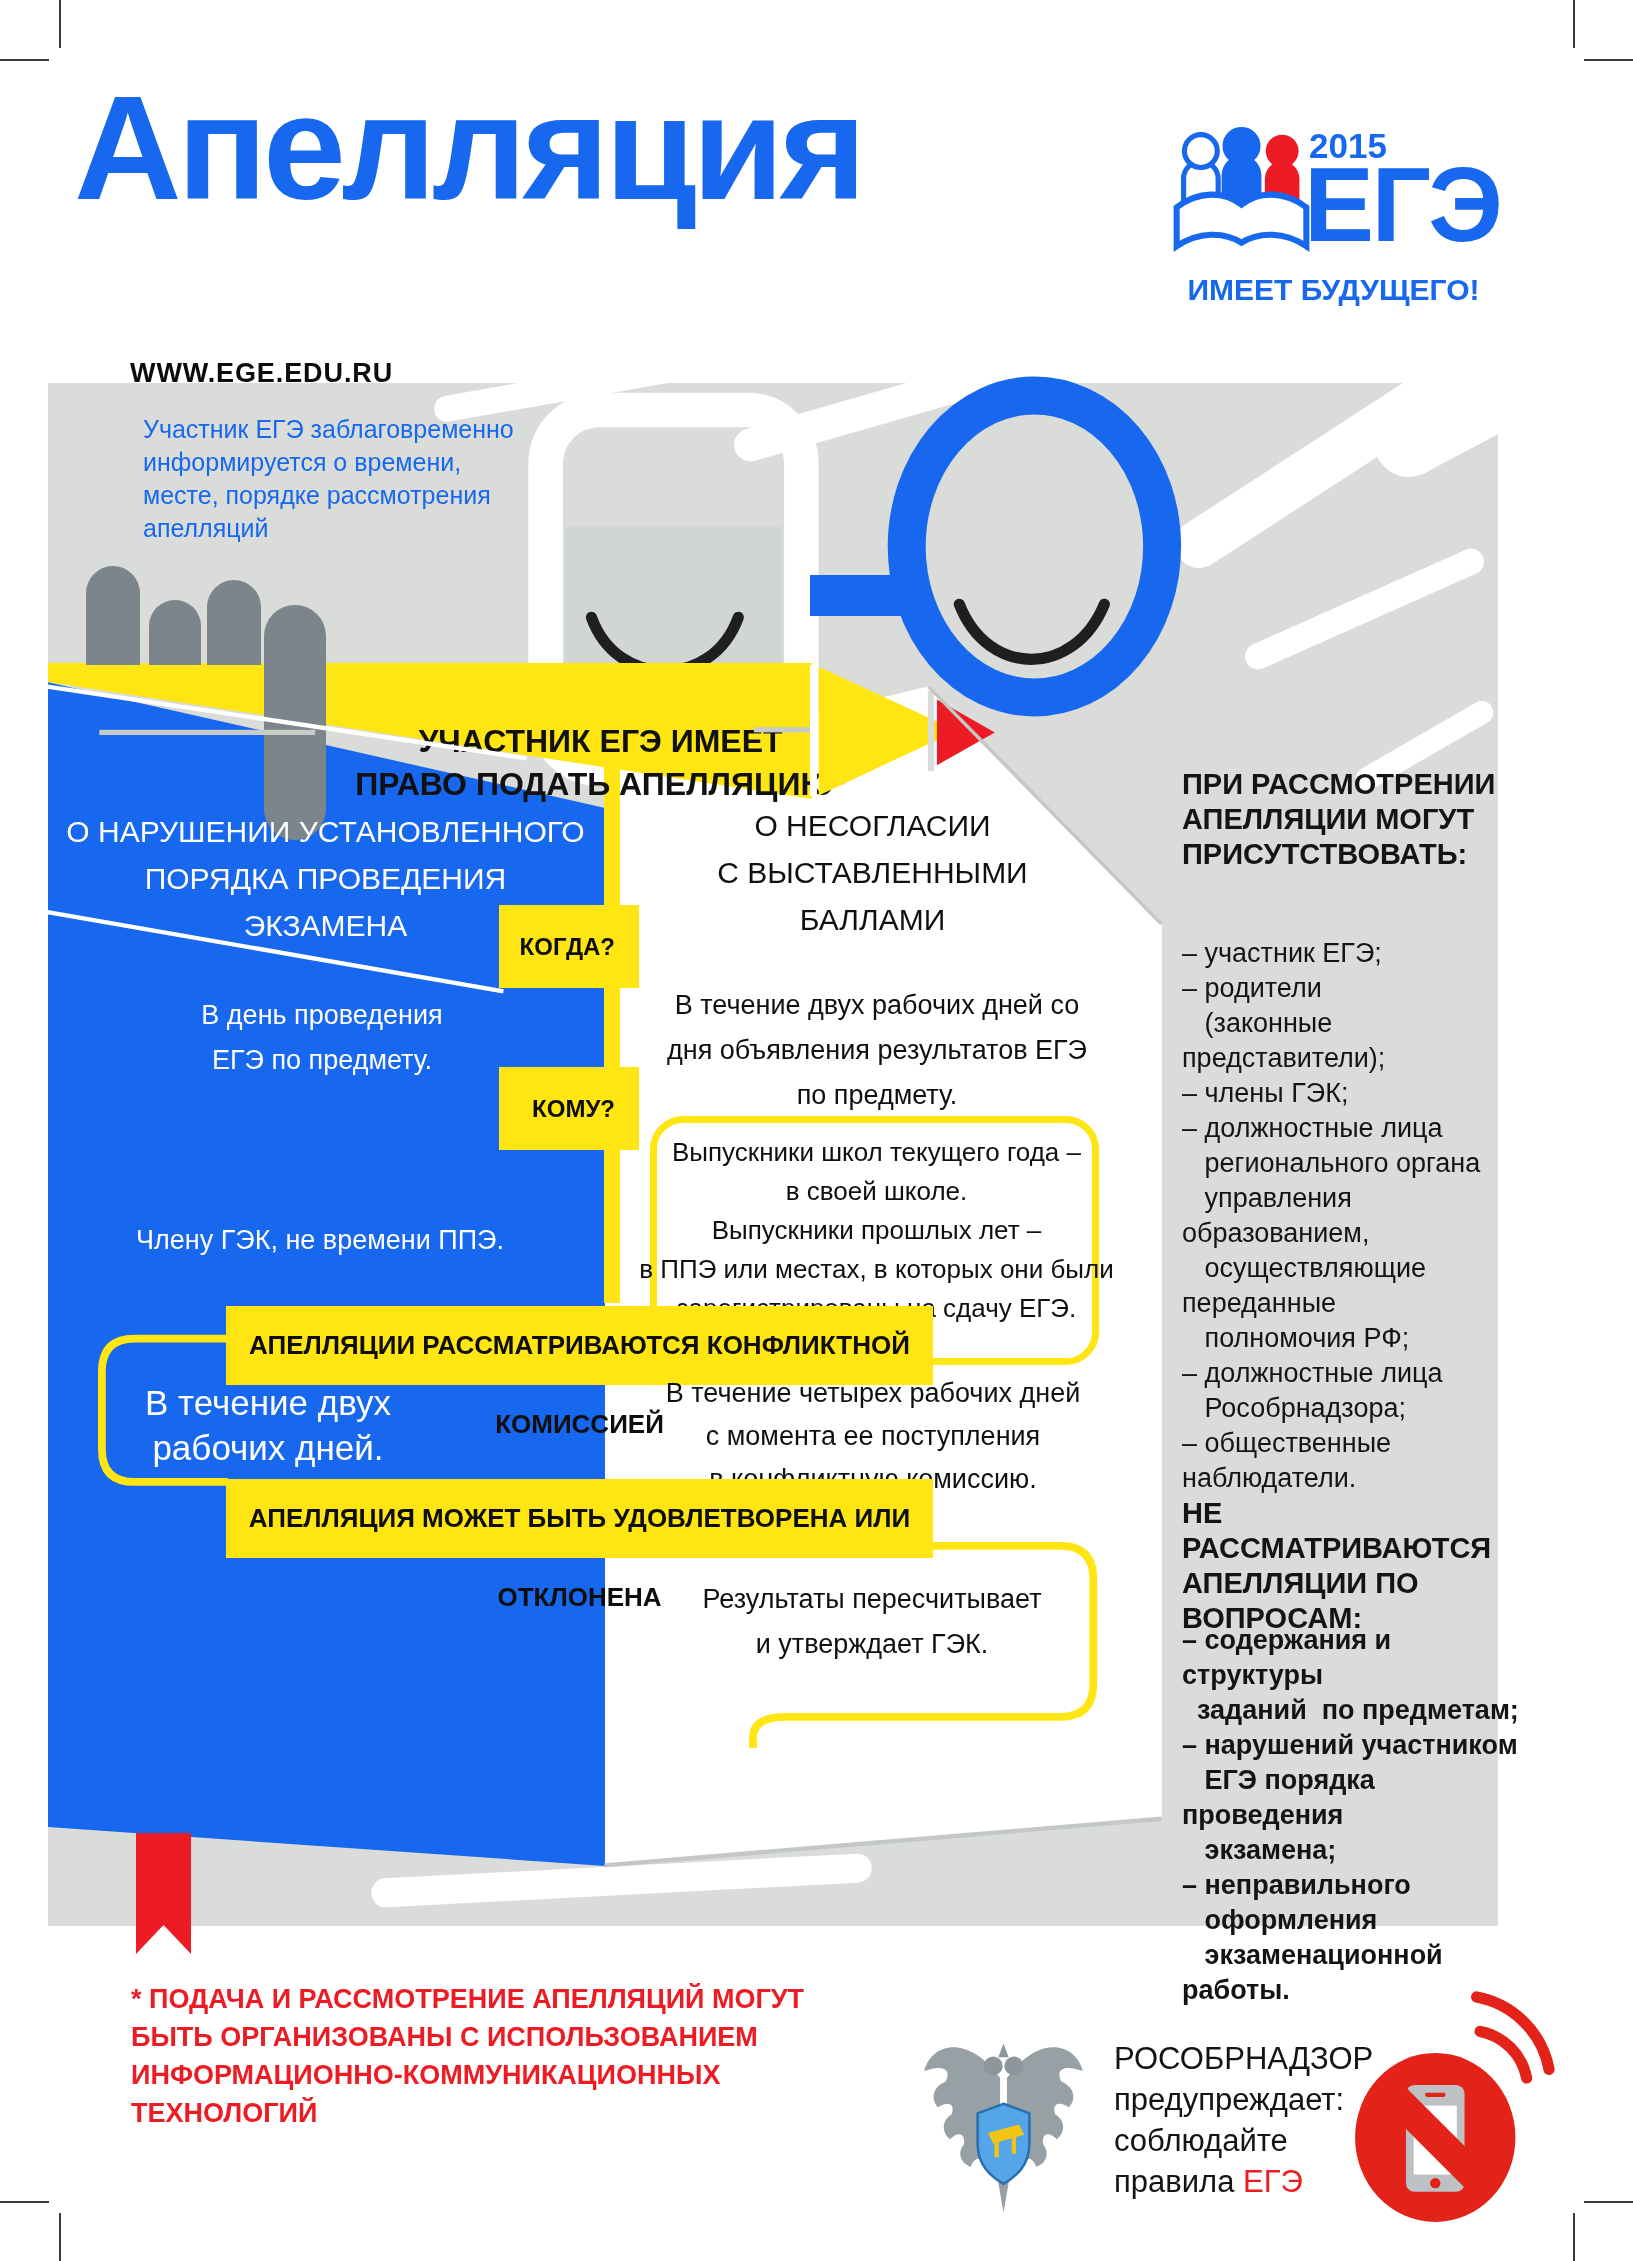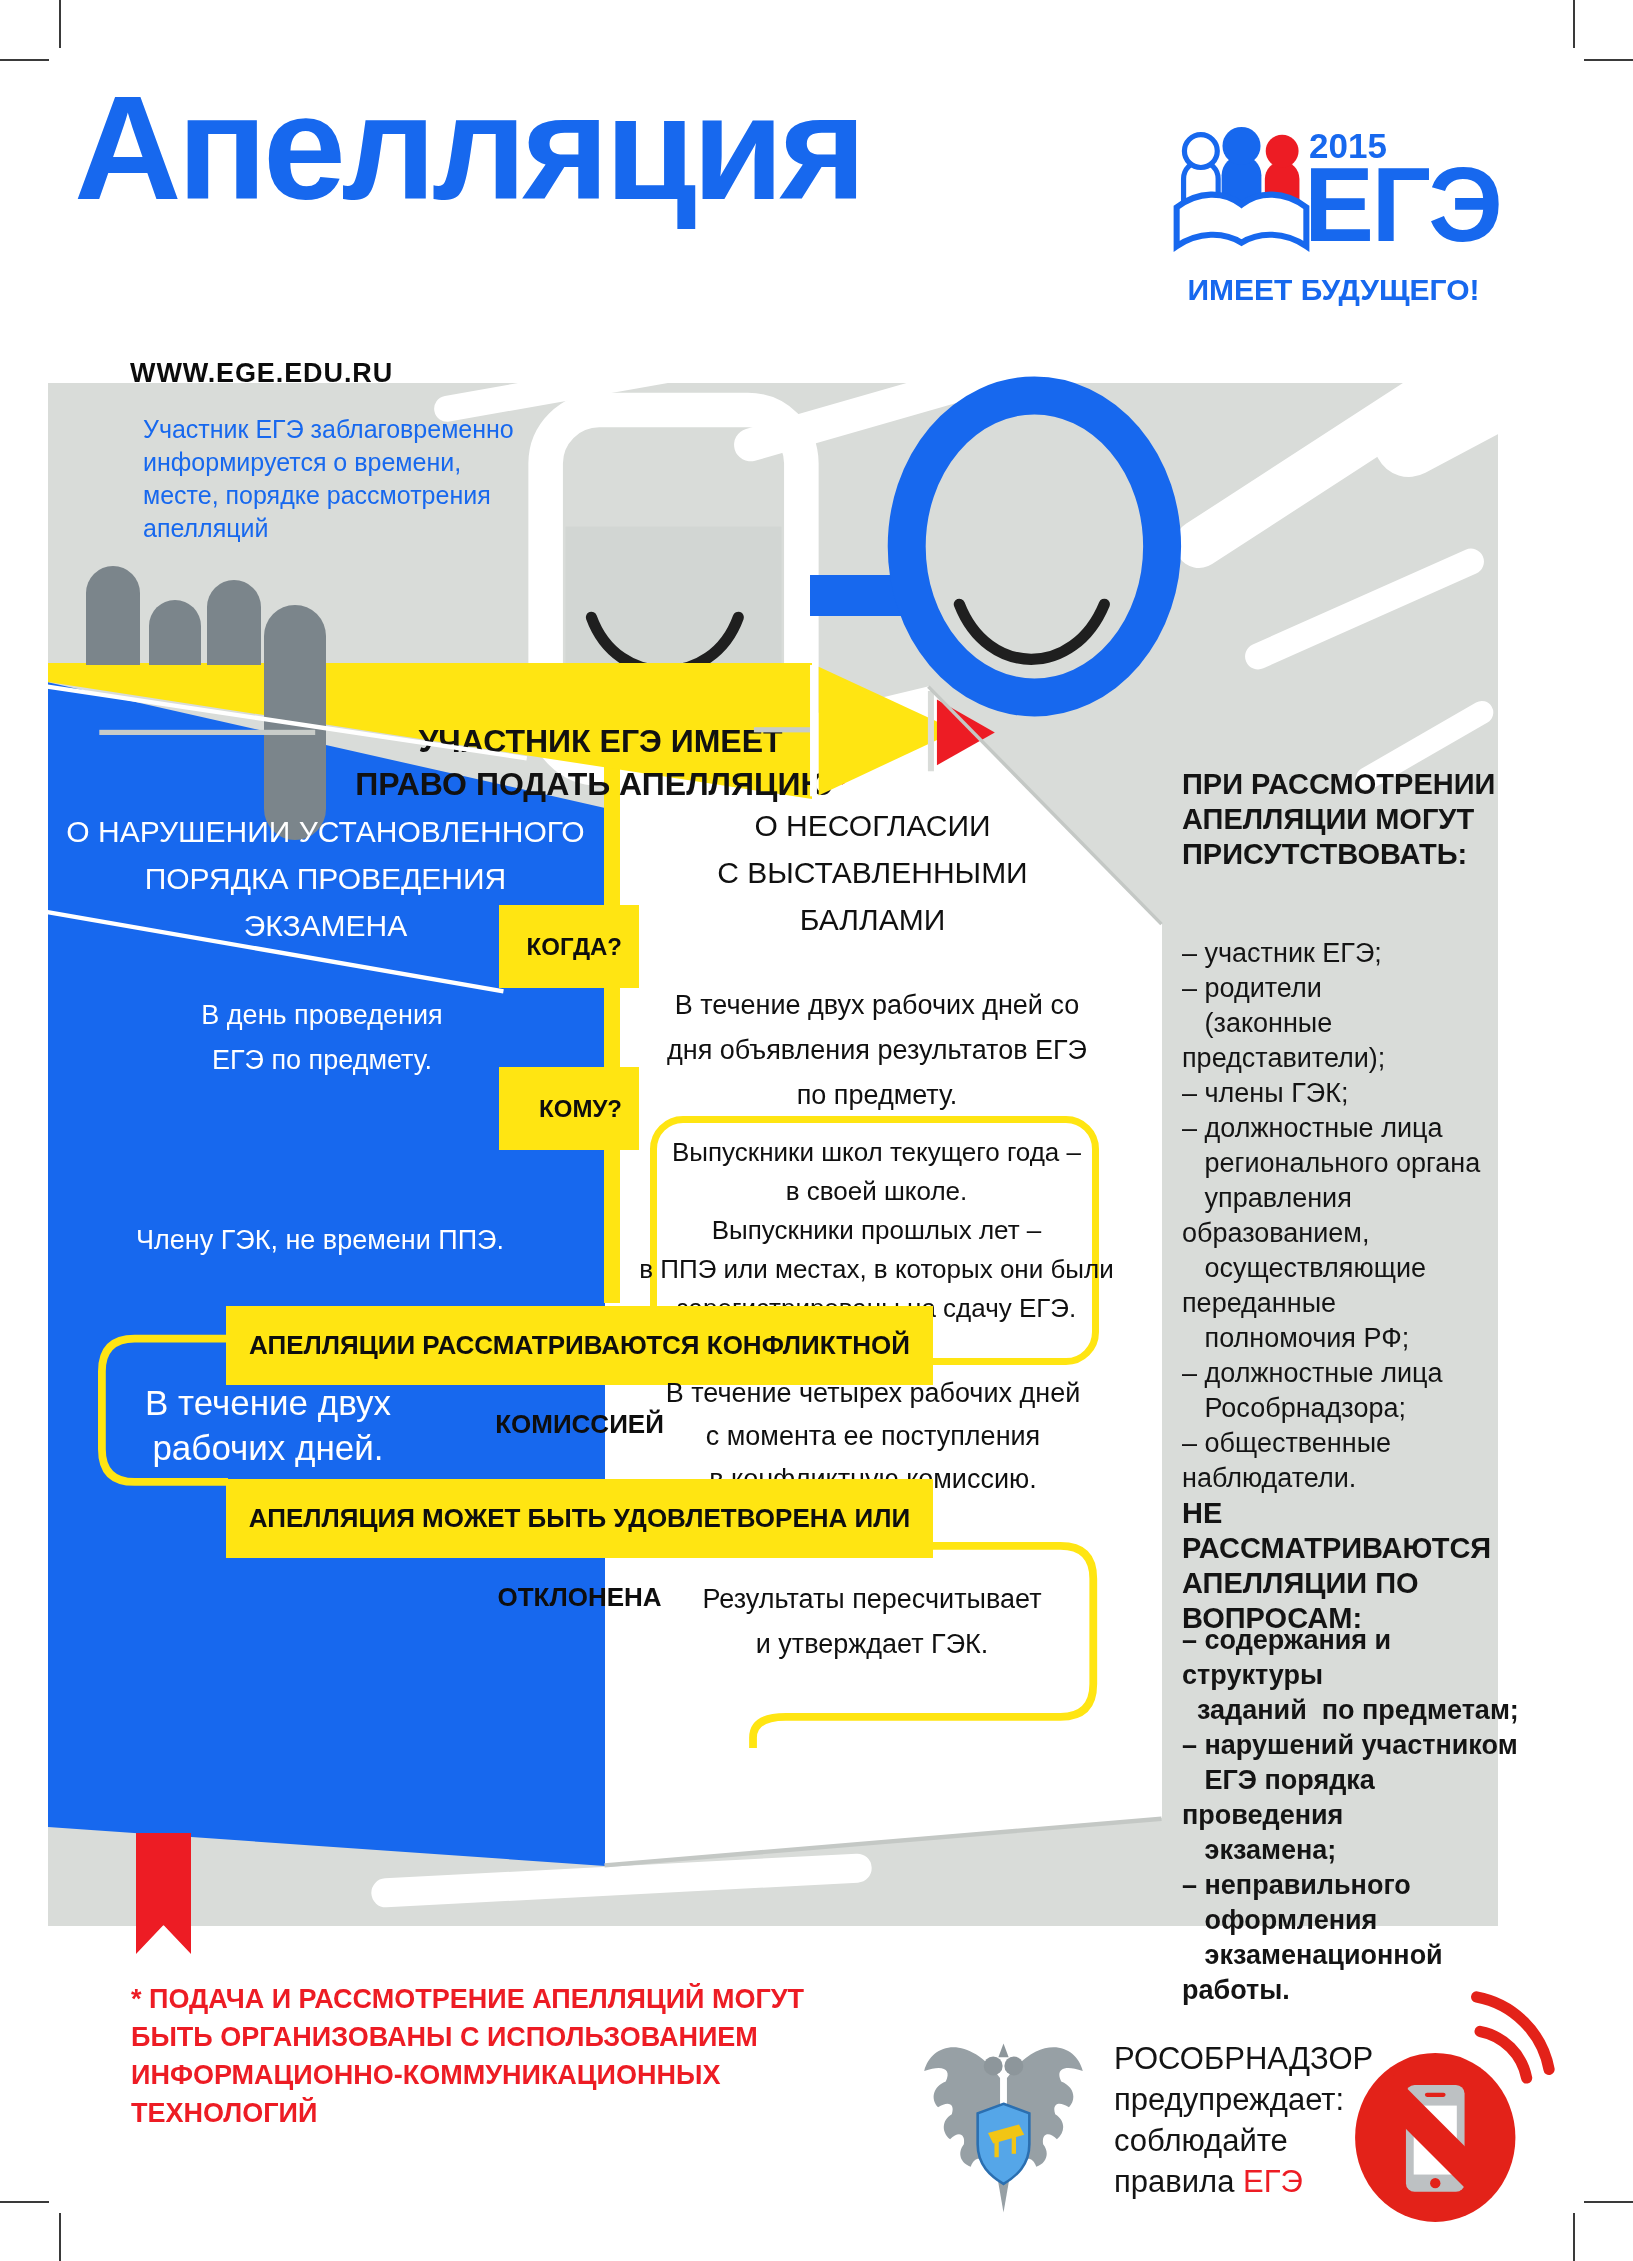--- a/index.html
+++ b/index.html
@@ -40,21 +40,21 @@
     clip-path:polygon(0 0,100% 0,100% 100%,0 14%);}
   .band-text{left:324px;top:672px;width:553px;font-size:32px;font-weight:700;line-height:43px;color:#111;text-align:center;margin-top:48px;}
   .band-ast{color:#ED1C24;}
 
   
   .finger{position:absolute;background:#7B858B;}
   .f-top{border-radius:28px 28px 0 0;}
   .thumb{border-radius:33px;}
 
   
-  .badge{background:#FFE512;color:#0e0e0e;font-size:24px;font-weight:700;text-align:right;padding-right:17px;box-sizing:border-box;}
+  .badge{background:#FFE512;color:#0e0e0e;font-size:24px;font-weight:700;text-align:right;padding-right:24px;box-sizing:border-box;}
   .ybanner{background:#FFE512;color:#0e0e0e;font-size:26px;font-weight:700;text-align:center;}
 
   .wtxt{color:#ffffff;}
   .btxt{color:#101010;}
   .body31{font-size:27px;line-height:45px;}
   .head35{font-size:30px;line-height:47px;}
 
   .box1{left:650px;top:1116px;width:449px;height:249px;background:#ffffff;border:7.8px solid #FFE512;border-radius:33px;box-sizing:border-box;}
 
   

